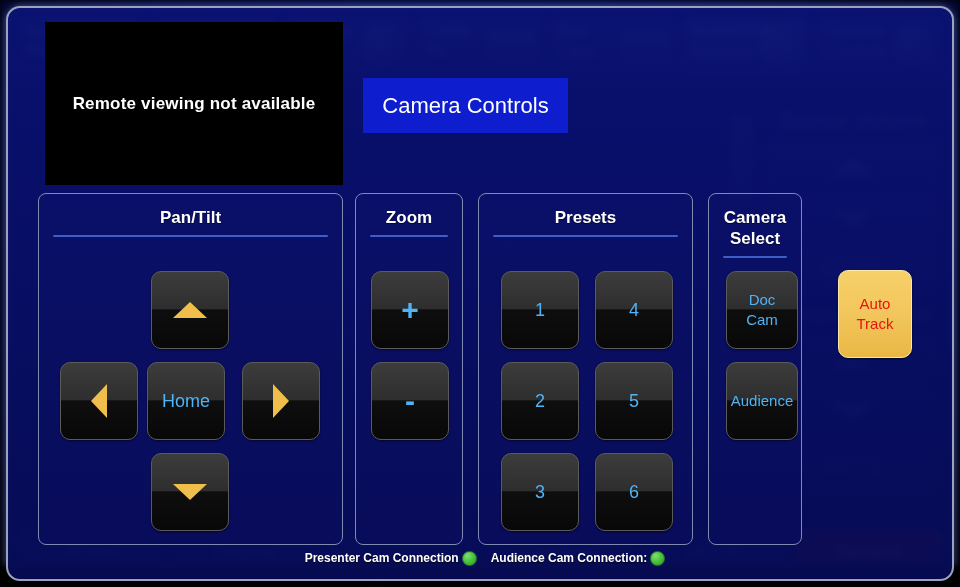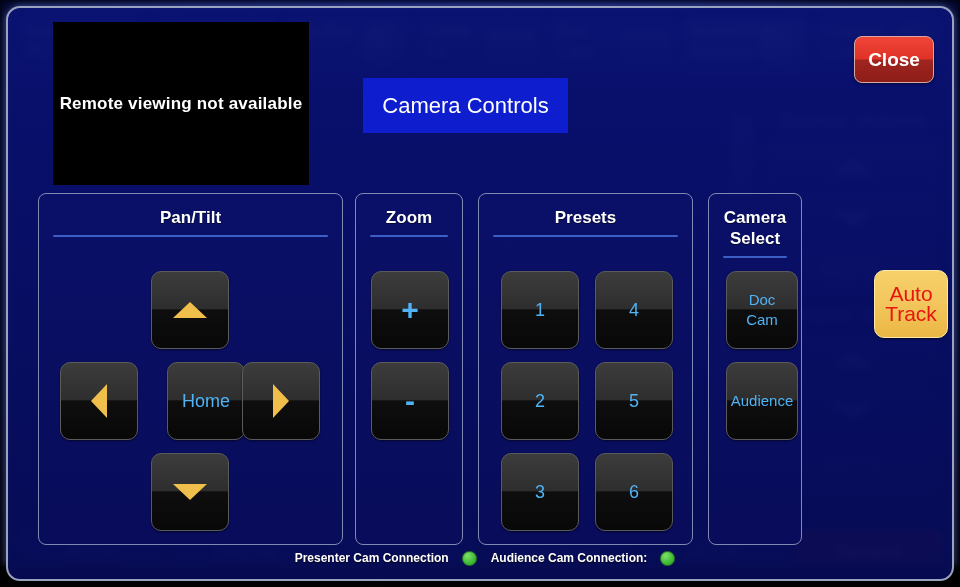--- a/index.html
+++ b/index.html
@@ -153,23 +153,23 @@
     width: 948px; height: 575px;
     border-radius: 14px;
     border: 2px solid #9aa3bd;
     background: linear-gradient(180deg, rgba(9,16,110,.92) 0%, rgba(7,13,95,.94) 60%, rgba(6,11,85,.95) 100%);
     overflow: hidden;
   }
 
   .video-panel {
     position: absolute;
     left: 37px; top: 14px;
-    width: 256px; height: 163px;
+    width: 298px; height: 163px;
     background: #000;
-    display: flex; align-items: center; justify-content: center; margin-left: 8px;
+    display: flex; align-items: center; justify-content: center;
   }
   .video-panel span {
     color: #fff;
     font-size: 17px;
     font-weight: bold;
     letter-spacing: .2px;
   }
 
   .title-bar {
     position: absolute;
@@ -247,21 +247,21 @@
   }
 
   .arrow-up { width:0;height:0;border-left:17px solid transparent;border-right:17px solid transparent;border-bottom:16px solid #f0bf4b; }
   .arrow-dn { width:0;height:0;border-left:17px solid transparent;border-right:17px solid transparent;border-top:16px solid #f0bf4b; }
   .arrow-lf { width:0;height:0;border-top:17px solid transparent;border-bottom:17px solid transparent;border-right:16px solid #f0bf4b; }
   .arrow-rt { width:0;height:0;border-top:17px solid transparent;border-bottom:17px solid transparent;border-left:16px solid #f0bf4b; }
 
   
   #pt-up    { position:absolute; left: 112px; top: 77px;  width:78px; height:78px; }
   #pt-left  { position:absolute; left: 21px;  top: 168px; width:78px; height:78px; }
-  #pt-home  { position:absolute; left: 128px; top: 168px; width:78px; height:78px; }
+  #pt-home  { position:absolute; left: 108px; top: 168px; width:78px; height:78px; }
   #pt-right { position:absolute; left: 203px; top: 168px; width:78px; height:78px; }
   #pt-down  { position:absolute; left: 112px; top: 259px; width:78px; height:78px; }
 
   #zm-plus  { position:absolute; left: 15px; top: 77px;  width:78px; height:78px; }
   #zm-minus { position:absolute; left: 15px; top: 168px; width:78px; height:78px; }
   .zoom-sym { font-size: 30px; font-weight: bold; color:#4fb3f5; line-height: 1; }
 
   .preset-grid {
     position: absolute;
     left: 22px; top: 77px;
@@ -277,39 +277,38 @@
     position: absolute;
     left: 17px; top: 77px;
     width: 72px;
     display: flex; flex-direction: column; gap: 13px;
   }
   .camsel-stack .btn { height: 78px; font-size: 15px; }
 
   #auto-track {
     position: absolute;
     left: 830px; top: 262px;
-    width: 74px; height: 68px;
-    font-size: 21px;
+    width: 74px; height: 88px;
+    font-size: 15px;
     font-weight: 400;
-    margin-left: 36px;
   }
 
   
   .status-bar {
     position: absolute;
     left: 0; right: 0; bottom: 8px;
     height: 26px;
     display: flex;
     align-items: center;
     justify-content: center;
     gap: 14px;
     padding-left: 10px;
   }
   .status-item {
-    display: flex; align-items: center; gap: 13px;
+    display: flex; align-items: center; gap: 3px;
     color: #ffffff;
     font-size: 12px;
     font-weight: bold;
     text-shadow: 0 1px 1px rgba(0,0,0,.8);
   }
   .dot {
     width: 15px; height: 15px; border-radius: 50%;
     background: radial-gradient(circle at 35% 30%, #7ee06a, #3fbb34 60%, #2e9126 100%);
     border: 1px solid #2a7d22;
   }
@@ -392,23 +391,20 @@
 <div id="modal">
 
   <div class="video-panel">
     <span>Remote viewing not available</span>
   </div>
 
   <div class="title-bar">
     <span>Camera Controls</span>
   </div>
 
-  <div class="close-btn">
-    <span>Close</span>
-  </div>
 
   <div class="panel" id="panel-pantilt">
     <div class="panel-title">Pan/Tilt</div>
     <div class="panel-rule"></div>
 
     <div class="btn" id="pt-up">
       <div class="arrow-up"></div>
     </div>
     <div class="btn" id="pt-left">
       <div class="arrow-lf"></div>

